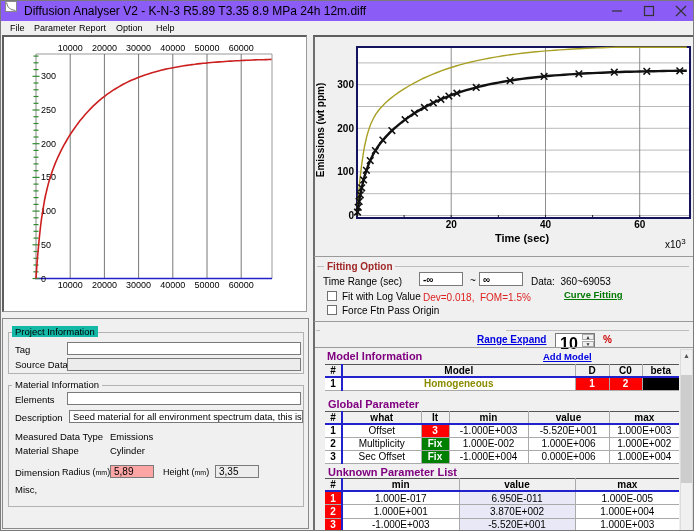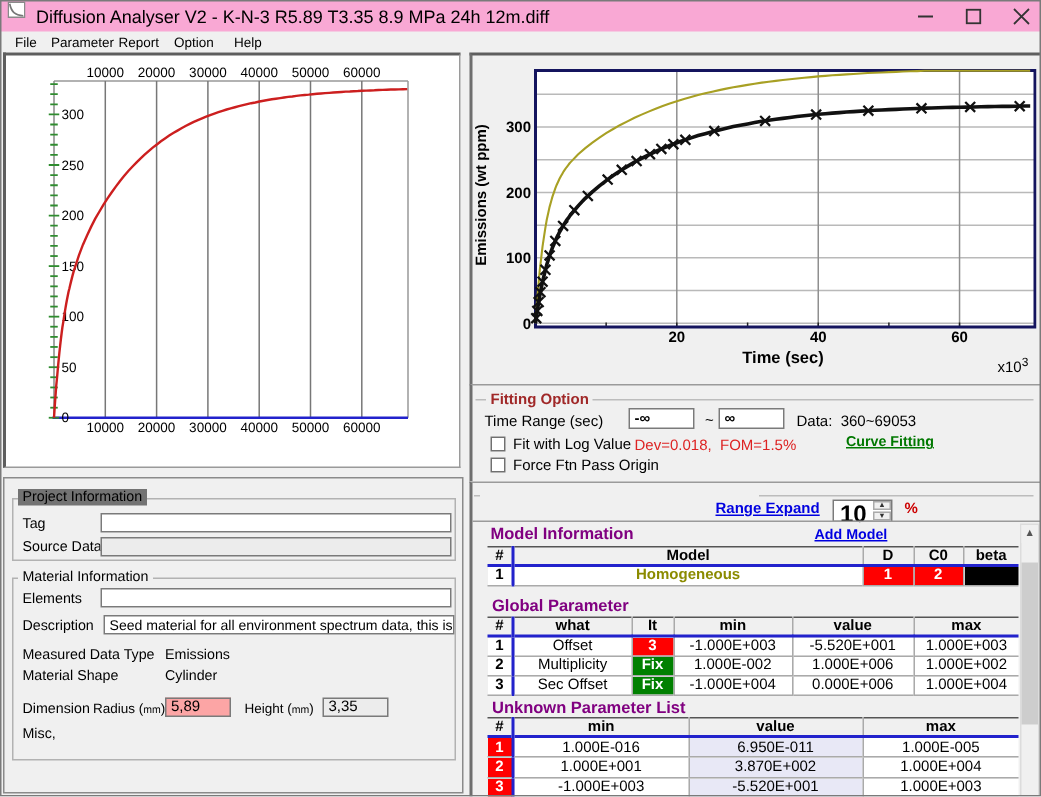--- a/index.html
+++ b/index.html
@@ -8,21 +8,21 @@
 .blink{color:#0000e0;font-weight:bold;text-decoration:underline}
 .glink{color:#007800;font-weight:bold;text-decoration:underline;font-size:9.5px}
 .inp{position:absolute;background:#fff;border:1px solid #7a7a7a;font-size:10px;line-height:11px;padding-left:3px;overflow:hidden;white-space:nowrap}
 .cb{position:absolute;width:10px;height:10px;background:#fff;border:1px solid #707070}
 table{border-collapse:collapse;table-layout:fixed;position:absolute;font-size:10px}
 td,th{overflow:hidden;white-space:nowrap;text-align:center;padding:0}
 </style></head><body>
 
 <div class="abs" style="left:0;top:0;width:694px;height:531px;border:1px solid #7a7a7a;z-index:50;pointer-events:none"></div>
 
-<div class="abs" style="left:0;top:0;width:694px;height:22px;background:#f9a8d4">
+<div class="abs" style="left:0;top:0;width:694px;height:22px;background:#8b5cf6">
   <svg class="abs" style="left:5px;top:1px" width="12" height="11">
     <rect x="0.5" y="0.5" width="11" height="10" fill="#fff" stroke="#8a8a8a"></rect>
     <path d="M1.5,1.5 C2.5,7 5,9 10.5,9.5" fill="none" stroke="#777" stroke-width="1.1"></path>
   </svg>
   <div class="abs" style="left:24px;top:4px;font-size:12px">Diffusion Analyser V2 - K-N-3 R5.89 T3.35 8.9 MPa 24h 12m.diff</div>
   <svg class="abs" style="left:607px;top:0" width="87" height="22">
     <line x1="5" y1="11" x2="15" y2="11" stroke="#333" stroke-width="1.2"></line>
     <rect x="37.5" y="6.5" width="9" height="9" fill="none" stroke="#333" stroke-width="1.2"></rect>
     <path d="M69,6 l10,10 M79,6 l-10,10" stroke="#333" stroke-width="1.2"></path>
   </svg>
@@ -100,21 +100,21 @@
       <text x="203.0" y="14" font-size="9" text-anchor="middle">50000</text>
       <text x="203.0" y="251" font-size="9" text-anchor="middle">50000</text>
       <text x="237.2" y="14" font-size="9" text-anchor="middle">60000</text>
       <text x="237.2" y="251" font-size="9" text-anchor="middle">60000</text>
 <path d="M32.0,241.5 L32.5,233.8 L33.0,226.7 L33.5,220.1 L34.1,214.0 L34.6,208.3 L35.1,203.0 L35.6,198.0 L36.1,193.4 L36.6,189.0 L37.1,185.0 L37.6,181.2 L38.2,177.6 L38.7,174.2 L39.2,171.1 L39.7,168.1 L40.2,165.2 L40.7,162.5 L41.2,160.0 L41.7,157.5 L42.3,155.2 L42.8,153.0 L43.3,150.9 L43.8,148.9 L44.3,146.9 L44.8,145.1 L45.3,143.3 L45.9,141.6 L48.6,133.2 L51.3,126.1 L54.1,119.8 L56.8,114.1 L59.5,108.8 L62.3,104.0 L65.0,99.4 L67.7,95.2 L70.5,91.2 L73.2,87.4 L75.9,83.8 L78.7,80.4 L81.4,77.2 L84.2,74.2 L86.9,71.4 L89.6,68.7 L92.4,66.1 L95.1,63.7 L97.8,61.4 L100.6,59.3 L103.3,57.2 L106.0,55.3 L108.8,53.4 L111.5,51.7 L114.3,50.1 L117.0,48.5 L119.7,47.0 L122.5,45.6 L125.2,44.3 L127.9,43.1 L130.7,41.9 L133.4,40.8 L136.1,39.7 L138.9,38.7 L141.6,37.8 L144.3,36.9 L147.1,36.0 L149.8,35.2 L152.6,34.5 L155.3,33.8 L158.0,33.1 L160.8,32.4 L163.5,31.8 L166.2,31.3 L169.0,30.7 L171.7,30.2 L174.4,29.7 L177.2,29.2 L179.9,28.8 L182.7,28.4 L185.4,28.0 L188.1,27.6 L190.9,27.3 L193.6,26.9 L196.3,26.6 L199.1,26.3 L201.8,26.1 L204.5,25.8 L207.3,25.5 L210.0,25.3 L212.7,25.1 L215.5,24.9 L218.2,24.7 L221.0,24.5 L223.7,24.3 L226.4,24.1 L229.2,24.0 L231.9,23.8 L234.6,23.7 L237.4,23.5 L240.1,23.4 L242.8,23.3 L245.6,23.2 L248.3,23.0 L251.1,22.9 L253.8,22.8 L256.5,22.7 L259.3,22.7 L262.0,22.6 L264.7,22.5 L267.5,22.4" fill="none" stroke="#cc1f1f" stroke-width="1.6"></path>
 </svg>
 </div>
 
 <div class="abs" style="left:2px;top:318px;width:307px;height:211px;background:#f0f0f0;border:1px solid #8a8a8a;font-size:9.5px">
   <div class="abs" style="left:5px;top:13px;width:296px;height:42px;border:1px solid #b2b2b2"></div>
-  <div class="abs" style="left:9px;top:7px;background:#737373;padding:0 3px">Project Information</div>
+  <div class="abs" style="left:9px;top:7px;background:#14b8a6;padding:0 3px">Project Information</div>
   <div class="abs" style="left:12px;top:25px">Tag</div>
   <div class="inp" style="left:64px;top:23px;width:234px;height:13px"></div>
   <div class="abs" style="left:12px;top:40px">Source Data</div>
   <div class="inp" style="left:64px;top:39px;width:234px;height:13px;background:#ececec"></div>
   <div class="abs" style="left:5px;top:66px;width:296px;height:122px;border:1px solid #b2b2b2"></div>
   <div class="abs" style="left:9px;top:60px;background:#f0f0f0;padding:0 3px">Material Information</div>
   <div class="abs" style="left:12px;top:75px">Elements</div>
   <div class="inp" style="left:64px;top:73px;width:234px;height:13px"></div>
   <div class="abs" style="left:12px;top:93px">Description</div>
   <div class="inp" style="left:66px;top:91px;width:234px;height:13px;font-size:9.4px">Seed material for all environment spectrum data, this is ju</div>
@@ -285,21 +285,21 @@
   <table style="left:10px;top:156px;width:354px">
 <tbody>
         <tr style="height:10px;font-weight:bold;border-top:1px solid #555;border-bottom:2px solid #2222cc">
           <td style="width:17px;border-right:2px solid #2222cc">#</td>
           <td style="width:117px">min</td>
           <td style="width:116px;border-left:1px solid #aaa">value</td>
           <td style="width:104px;border-left:1px solid #aaa">max</td>
         </tr>
 <tr style="height:13.5px;background:#fff;border-bottom:1px solid #aaa">
           <td style="background:#f00;color:#fff;font-weight:bold;border-right:2px solid #2222cc">1</td>
-          <td>1.000E-016</td>
+          <td>1.000E-017</td>
           <td style="border-left:1px solid #aaa;background:#e8e8f6">6.950E-011</td>
           <td style="border-left:1px solid #aaa">1.000E-005</td>
         </tr>
 <tr style="height:13.5px;background:#fff;border-bottom:1px solid #aaa">
           <td style="background:#f00;color:#fff;font-weight:bold;border-right:2px solid #2222cc">2</td>
           <td>1.000E+001</td>
           <td style="border-left:1px solid #aaa;background:#e8e8f6">3.870E+002</td>
           <td style="border-left:1px solid #aaa">1.000E+004</td>
         </tr>
 <tr style="height:13.5px;background:#fff;border-bottom:1px solid #aaa">

